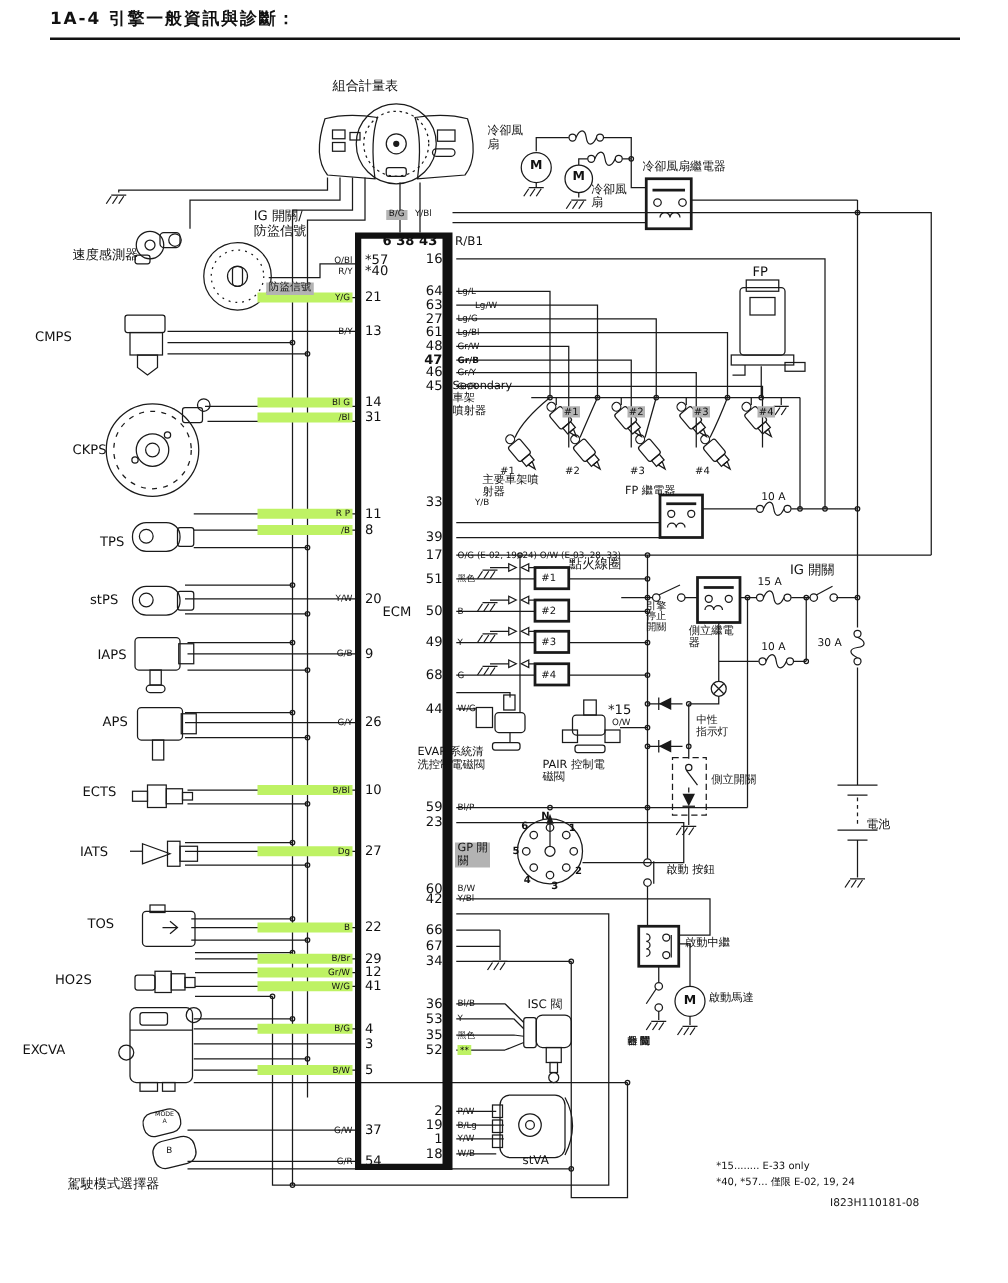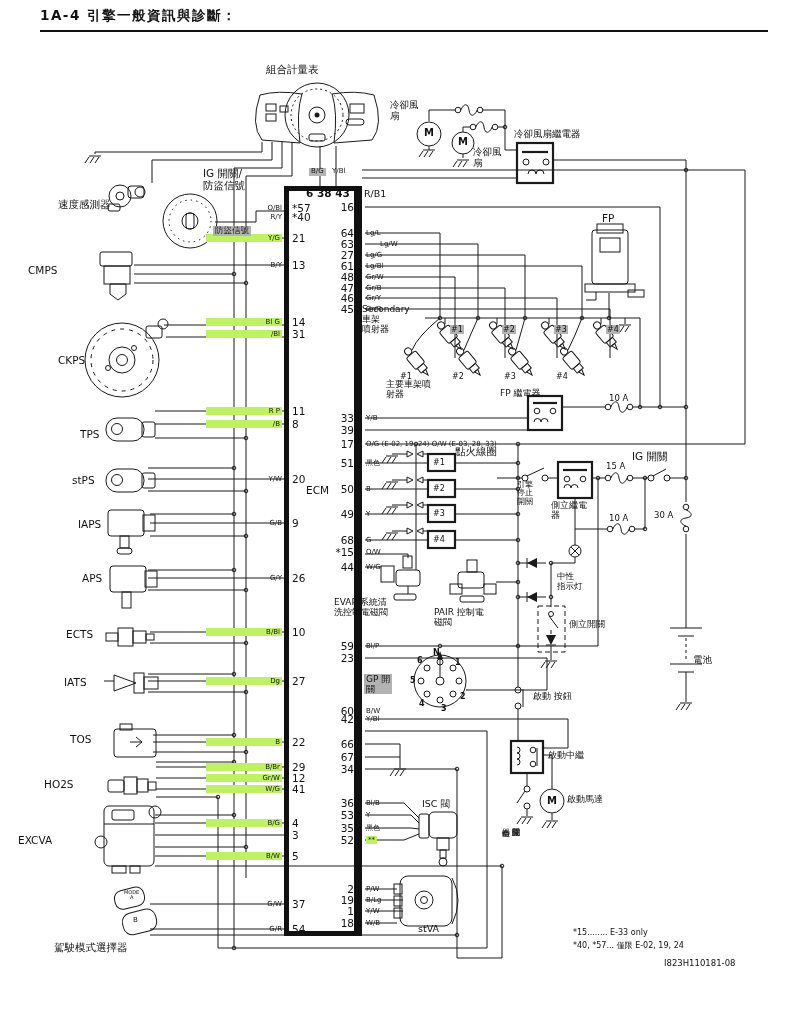--- a/index.html
+++ b/index.html
@@ -623,36 +623,36 @@
       <div class="pinrow r" style="top: 266px;">
         <span class="pin">61</span>
         <span class="wire">Lg/Bl</span>
       </div>
 
       <div class="pinrow r" style="top: 277px;">
         <span class="pin">48</span>
         <span class="wire">Gr/W</span>
       </div>
 
-      <div class="pinrow r" style="top: 288px;">
+      <div class="pinrow r" style="top: 288px; font-weight: bold;">
         <span class="pin">47</span>
         <span class="wire">Gr/B</span>
       </div>
 
       <div class="pinrow r" style="top: 298px;">
         <span class="pin">46</span>
         <span class="wire">Gr/Y</span>
       </div>
 
       <div class="pinrow r" style="top: 309px;">
         <span class="pin">45</span>
         <span class="wire">Gr/R</span>
       </div>
 
-      <div class="pinrow r" style="top: 418px;">
+      <div class="pinrow r" style="top: 402px; gap: 14px;">
         <span class="pin">33</span>
         <span class="wire">Y/B</span>
       </div>
 
       <div class="pinrow r" style="top: 430px;">
         <span class="pin">39</span>
         <span class="wire"></span>
       </div>
 
       <div class="pinrow r" style="top: 444px;">
@@ -673,21 +673,21 @@
       <div class="pinrow r" style="top: 514px;">
         <span class="pin">49</span>
         <span class="wire">Y</span>
       </div>
 
       <div class="pinrow r" style="top: 540px;">
         <span class="pin">68</span>
         <span class="wire">G</span>
       </div>
 
-      <div class="pinrow r" style="top: 552px;">
+      <div class="pinrow r" style="top: 567px; flex-direction: column;">
         <span class="pin">*15</span>
         <span class="wire">O/W</span>
       </div>
 
       <div class="pinrow r" style="top: 567px;">
         <span class="pin">44</span>
         <span class="wire">W/G</span>
       </div>
 
       <div class="pinrow r" style="top: 646px;">

